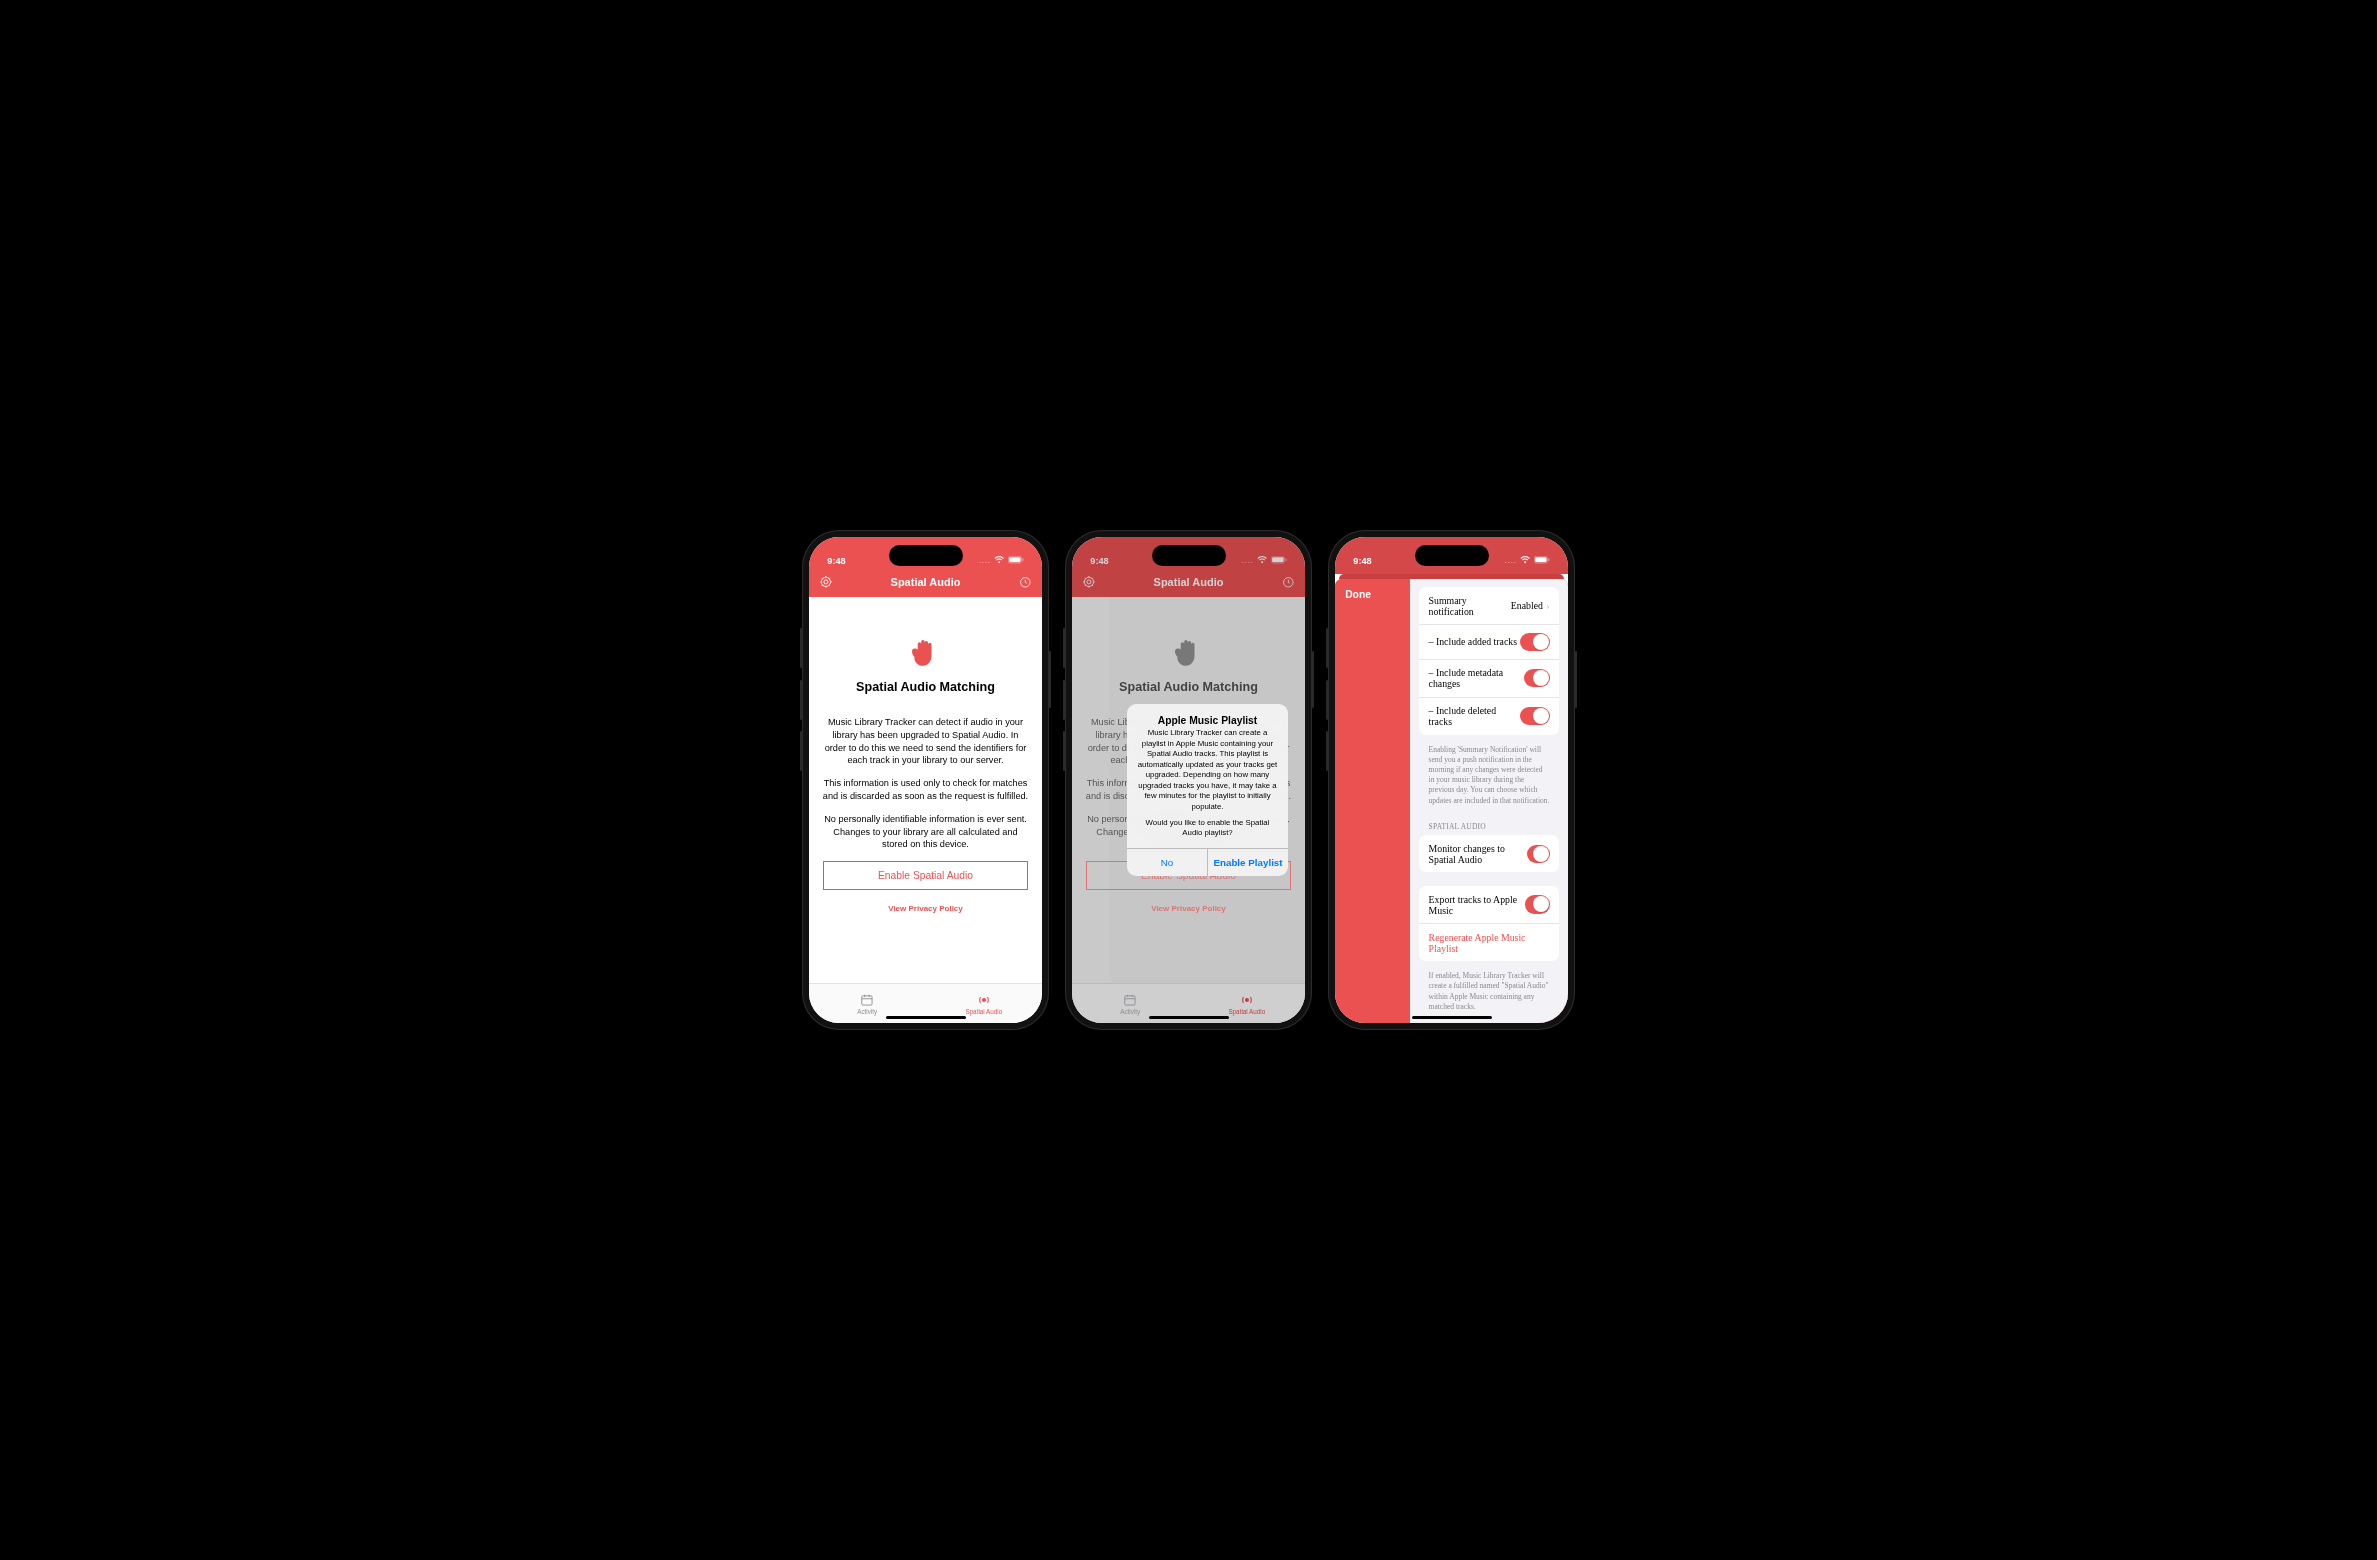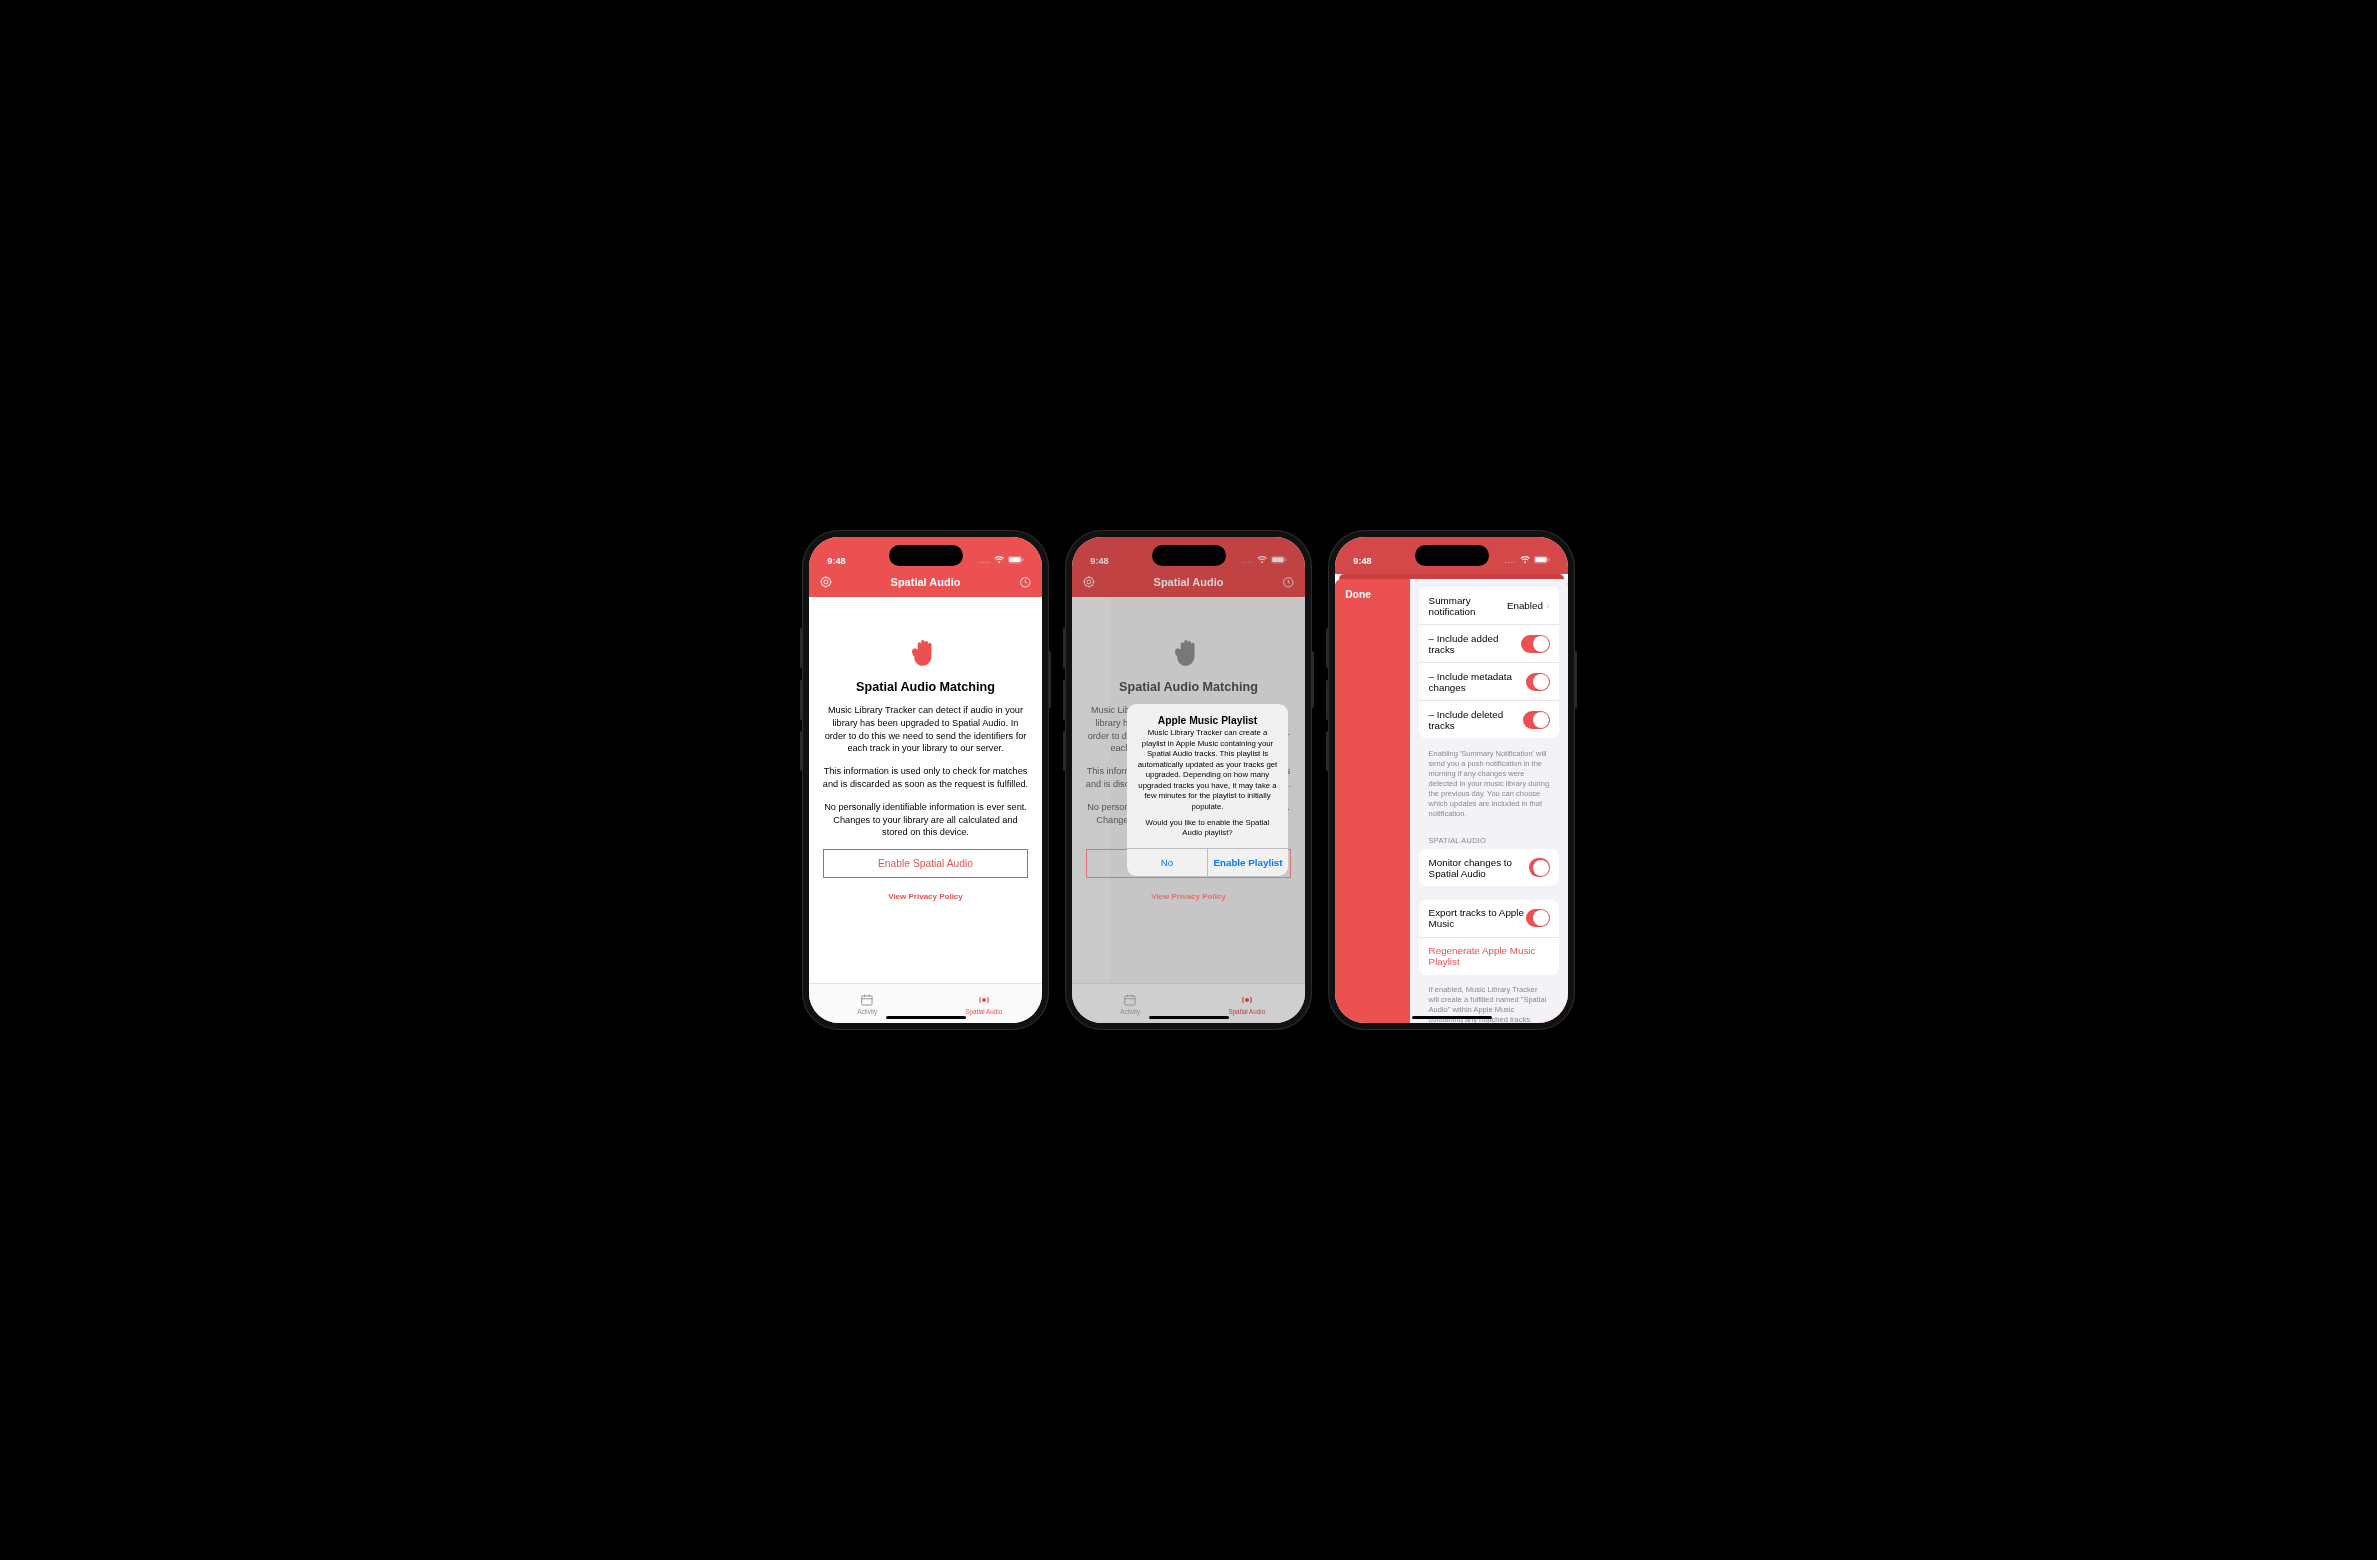--- a/index.html
+++ b/index.html
@@ -13,42 +13,42 @@
   .status-bar { height:31px; display:flex; justify-content:space-between; align-items:flex-end; padding:0 18.4px 2.3px; font-size:9.2px; font-weight:600; color:#fff; }
   .status-right { display:flex; align-items:center; gap:3.4px; font-size:8px; letter-spacing:0.6px; }
   .nav-bar { height:29px; background:#eb5151; display:flex; align-items:center; justify-content:space-between; padding:0 9.2px; }
   .nav-title { color:#fff; font-size:11px; font-weight:600; flex:1; text-align:center; }
   .nav-icon { width:15px; height:15px; display:flex; align-items:center; justify-content:center; }
   .header-red { background:#eb5151; }
   .content { flex:1; overflow:hidden; position:relative; }
   .content.gray { background:#c9c9c9; }
   .content.groupbg { background:#f2f2f7; }
   .hand { margin:40px auto 11.5px; width:32px; height:32px; display:flex; justify-content:center; }
-  .h1 { font-size:12.6px; font-weight:600; text-align:center; color:#000; margin-bottom:10px; }
+  .h1 { font-size:12.6px; font-weight:600; text-align:center; color:#000; margin-bottom:22px; }
   .para { font-size:9.2px; line-height:1.38; text-align:center; color:#000; padding:0 13.8px; margin-bottom:10.3px; }
   .primary-btn { margin:4.6px 13.8px 0; border:0.9px solid #eb5151; color:#eb5151; background:transparent; border-radius:0; height:29px; display:flex; align-items:center; justify-content:center; font-size:10.3px; font-weight:500; }
   .link { text-align:center; color:#eb5151; font-size:8px; font-weight:600; margin-top:13.8px; }
   .tab-bar { height:40px; border-top:0.6px solid #e2e2e2; display:flex; background:#fafafa; }
   .tab { flex:1; display:flex; flex-direction:column; align-items:center; justify-content:center; gap:1.1px; font-size:6.3px; color:#8e8e93; }
   .tab.active { color:#eb5151; }
   .tab-icon { height:15px; display:flex; align-items:center; }
   .home-ind { position:absolute; bottom:4.6px; left:50%; transform:translateX(-50%); width:80px; height:2.9px; background:#000; border-radius:1.7px; }
   .overlay { position:absolute; inset:0; background:rgba(0,0,0,0.01); display:flex; align-items:center; justify-content:center;margin-left:38px; }
   .alert { width:161px; background:rgba(242,242,242,0.96); backdrop-filter:blur(11.5px); border-radius:9.2px; overflow:hidden; }
   .alert-title { font-size:10.3px; font-weight:600; text-align:center; padding:10.3px 9.2px 2.3px; }
   .alert-msg { font-size:7.8px; line-height:1.35; text-align:center; padding:0 9.2px 9.2px; color:#000; }
   .alert-msg p { margin-top:5.7px; }
   .alert-buttons { display:flex; border-top:0.3px solid #bcbcbc; }
   .alert-btn { flex:1; height:26.4px; display:flex; align-items:center; justify-content:center; font-size:9.8px; color:#007aff; }
   .alert-btn:first-child { border-right:0.3px solid #bcbcbc; }
   .alert-btn.bold { font-weight:600; }
   .sheet-nav { height:30px; display:flex; align-items:center; justify-content:space-between; padding:0 10.3px; background:#eb5151; }
   .done { color:#fff; font-size:10.3px; font-weight:600; }
   .sheet-title { color:#fff; font-size:11px; font-weight:700; position:absolute; left:50%; transform:translateX(-50%); }
-  .settings-scroll { padding:0 9.2px 0; overflow-y:auto; height:100%; }
+  .settings-scroll { padding:0 9.2px 0; overflow-y:auto; height:100%;font-family:Liberation Serif, serif; }
   .group { background:#fff; border-radius:6.9px; margin-bottom:5.7px; }
   .row { display:flex; align-items:center; justify-content:space-between; padding:7.5px 9.2px; font-size:9.8px; color:#000; border-bottom:0.3px solid #e5e5ea; min-height:27.6px; }
   .row:last-child { border-bottom:none; }
   .row .val { color:#000; font-weight:400; display:flex; align-items:center; gap:3.4px; }
   .chevron { color:#c7c7cc; font-size:10.3px; }
   .toggle { width:30px; height:18.4px; background:#eb5151; border-radius:9.2px; position:relative; }
   .toggle::after { content:""; position:absolute; right:1.1px; top:1.1px; width:16px; height:16px; background:#fff; border-radius:50%; box-shadow:0 0.6px 1.1px rgba(0,0,0,0.2); }
   .footer-note { font-size:7.5px; color:#8a8a8e; line-height:1.35; padding:4.6px 9.2px 11.5px; }
   .section-header { font-size:7.5px; color:#8a8a8e; padding:4.6px 9.2px 4.6px; text-transform:uppercase; letter-spacing:0.2px; }
   .row.red { color:#eb5151; }

